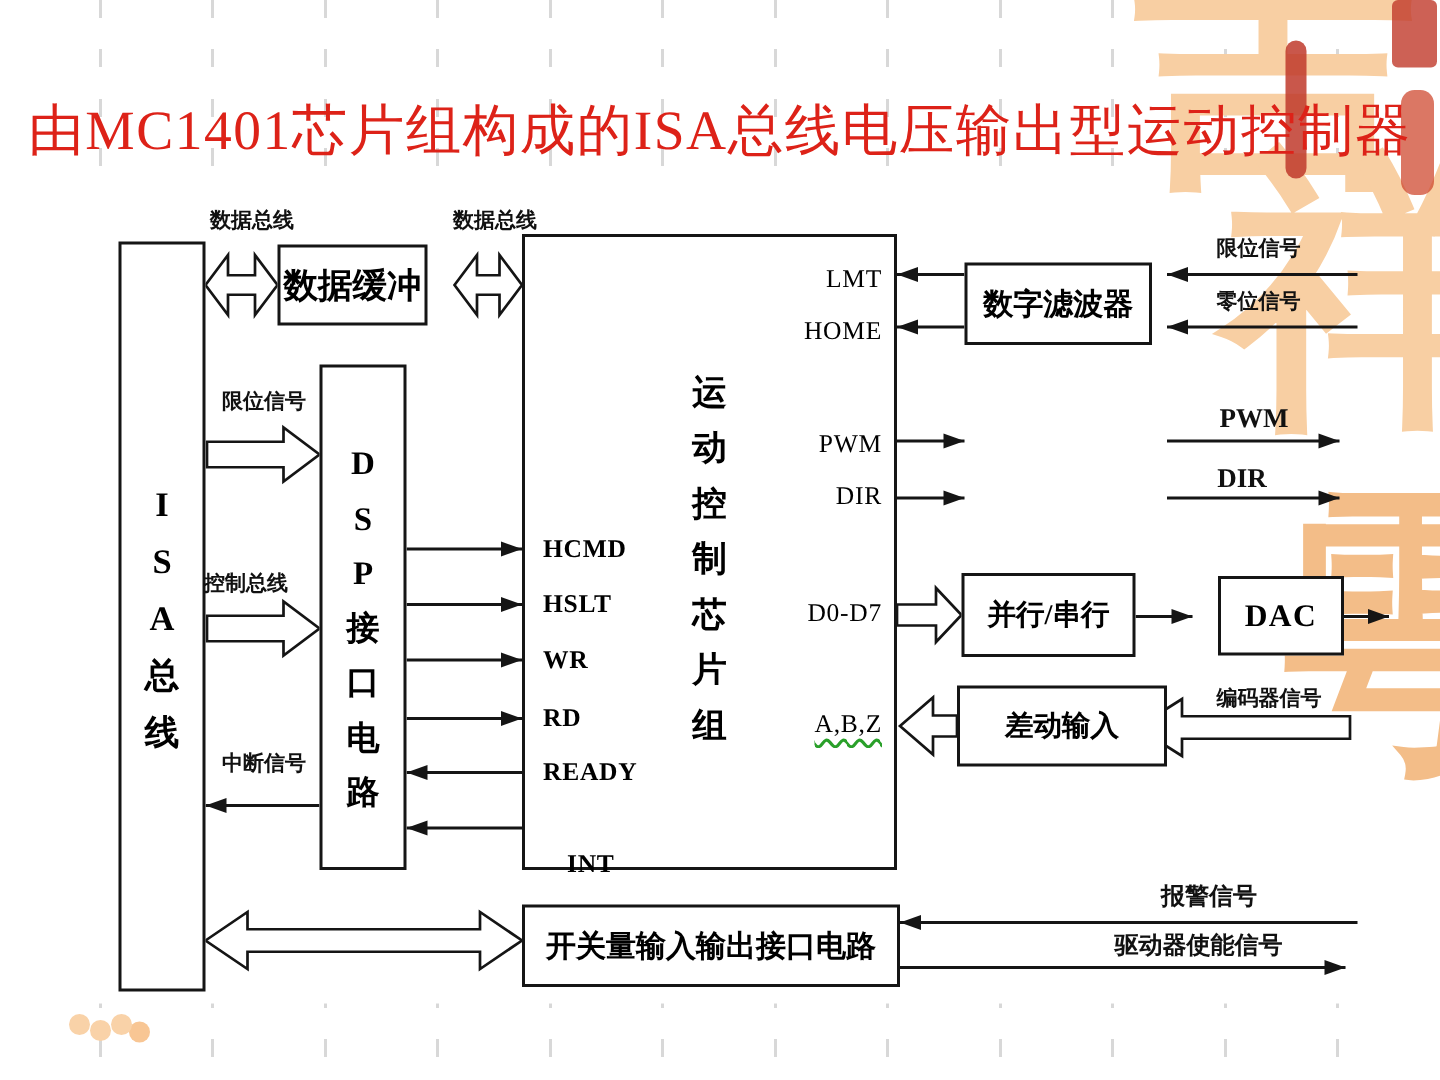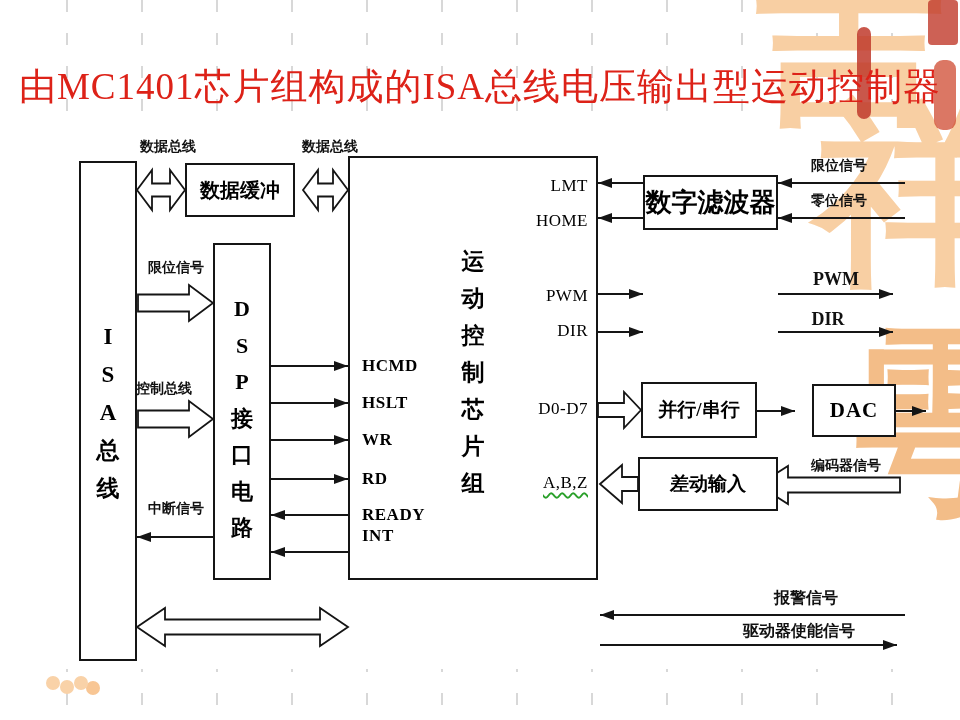--- a/index.html
+++ b/index.html
@@ -168,21 +168,21 @@
 
   <div class="box" style="left:79px;top:161px;width:58px;height:500px;"></div>
   <div class="vtxt" style="left:79px;top:318px;width:58px;font-size:23px;line-height:38px;">
     <div>I</div>
     <div>S</div>
     <div>A</div>
     <div>总</div>
     <div>线</div>
   </div>
 
-  <div class="box" style="left:185px;top:163px;width:110px;height:54px;font-size:20px;">
+  <div class="box" style="left:185px;top:163px;width:100px;height:54px;font-size:23px;">
     <span>数据缓冲</span>
   </div>
 
   <div class="box" style="left:213px;top:243px;width:58px;height:337px;"></div>
   <div class="vtxt" style="left:213px;top:291px;width:58px;font-size:22px;line-height:36.5px;">
     <div>D</div>
     <div>S</div>
     <div>P</div>
     <div>接</div>
     <div>口</div>
@@ -199,39 +199,42 @@
     <div>芯</div>
     <div>片</div>
     <div>组</div>
   </div>
 
   <div class="pinL" style="top:366px;">HCMD</div>
   <div class="pinL" style="top:403px;">HSLT</div>
   <div class="pinL" style="top:440px;">WR</div>
   <div class="pinL" style="top:479px;">RD</div>
   <div class="pinL" style="top:515px;">READY</div>
-  <div class="pinL" style="top:536px;">INT</div>
+  <div class="pinL" style="top:576px;margin-left:16px;">INT</div>
   <div class="pinR" style="top:186px;">LMT</div>
   <div class="pinR" style="top:221px;">HOME</div>
   <div class="pinR" style="top:296px;">PWM</div>
   <div class="pinR" style="top:331px;">DIR</div>
   <div class="pinR" style="top:409px;">D0-D7</div>
   <div class="pinR squig" style="top:483px;">A,B,Z</div>
 
-  <div class="box" style="left:643px;top:175px;width:135px;height:55px;font-size:26px;">
+  <div class="box" style="left:643px;top:175px;width:125px;height:55px;font-size:20px;">
     <span>数字滤波器</span>
   </div>
   <div class="box" style="left:641px;top:382px;width:116px;height:56px;font-size:19px;">
     <span>并行/串行</span>
   </div>
   <div class="box" style="left:795px;top:384px;width:84px;height:53px;font-size:21px;letter-spacing:1px;margin-left:17px;">
     <span>DAC</span>
   </div>
   <div class="box" style="left:638px;top:457px;width:140px;height:54px;font-size:19px;">
     <span>差动输入</span>
+  </div>
+  <div class="box" style="left:348px;top:603px;width:252px;height:55px;font-size:20px;">
+    <span>开关量输入输出接口电路</span>
   </div>
 
   <div class="lab" style="left:168px;top:147px;">数据总线</div>
   <div class="lab" style="left:330px;top:147px;">数据总线</div>
   <div class="lab" style="left:176px;top:268px;">限位信号</div>
   <div class="lab" style="left:164px;top:389px;">控制总线</div>
   <div class="lab" style="left:176px;top:509px;">中断信号</div>
   <div class="lab" style="left:839px;top:166px;">限位信号</div>
   <div class="lab" style="left:839px;top:201px;">零位信号</div>
   <div class="lab" style="left:836px;top:279px;font-size:18px;">PWM</div>

